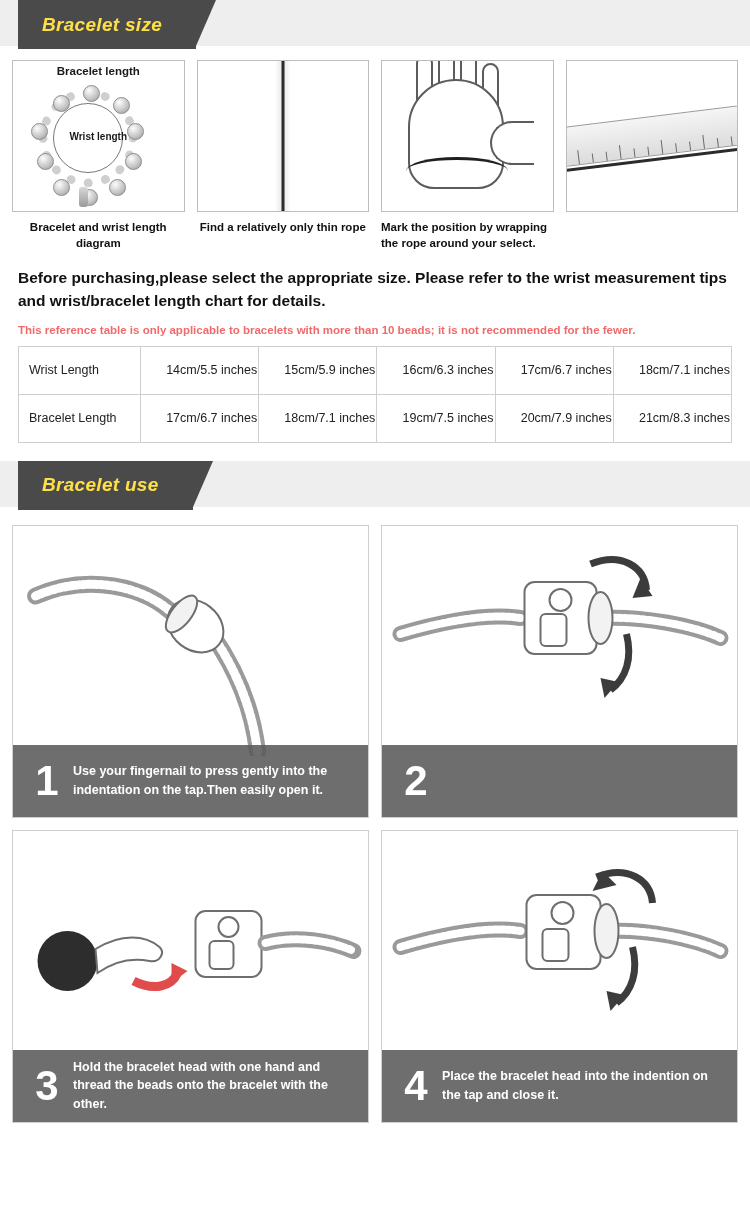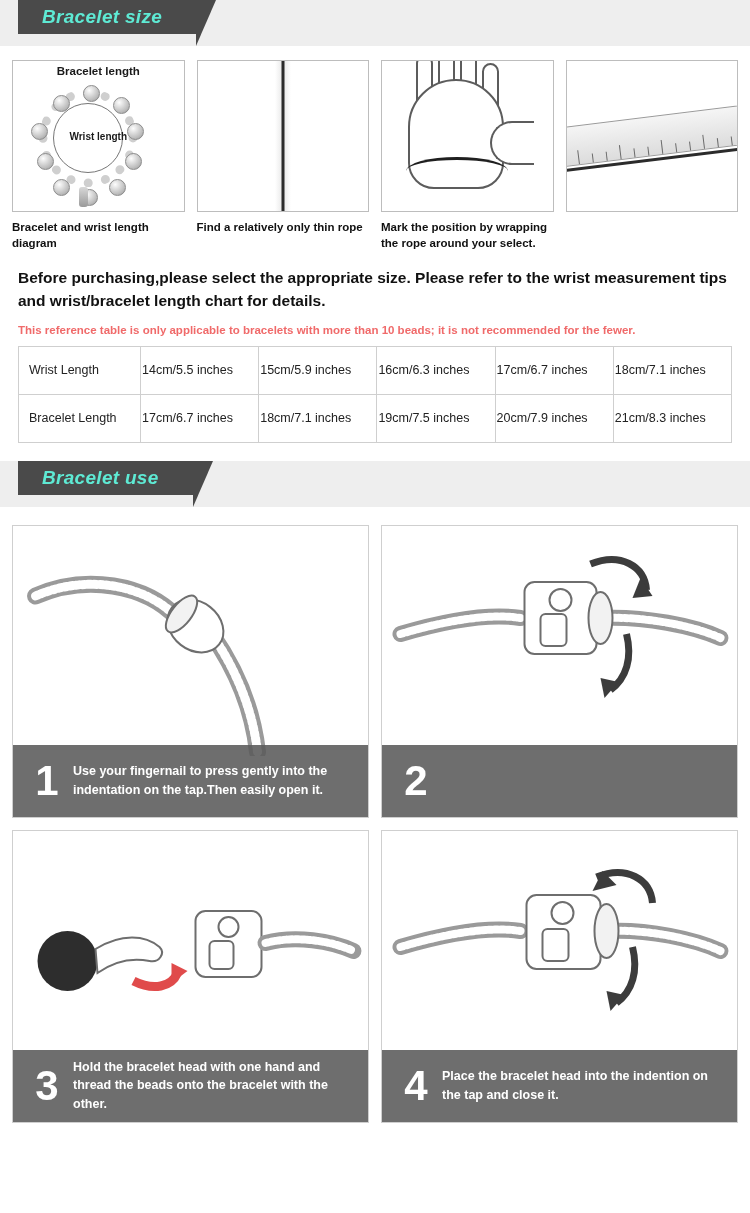--- a/index.html
+++ b/index.html
@@ -15,23 +15,23 @@
   
   .banner {
     position: relative;
     height: 46px;
     background: #eeeeee;
     width: 750px;
   }
   .banner .tab {
     position: absolute;
     left: 18px; top: 0;
-    height: 34px;
+    height: 49px;
     background: #4a4a4a;
-    color: #5eead4;
+    color: #fde047;
     font-size: 19px;
     font-weight: bold;
     letter-spacing: .3px;
     padding: 0 34px 0 24px;
     display: flex;
     align-items: center;
     font-style: italic;
   }
   .banner .tab::after {
     content: "";
@@ -59,21 +59,21 @@
     position: relative;
     overflow: hidden;
   }
   .cap {
     font-size: 11.5px;
     font-weight: bold;
     line-height: 1.35;
     margin-top: 8px;
     color: #111;
   }
-  .cap.center { }
+  .cap.center { text-align: center; }
 
   
   .brace-title {
     position: absolute; top: 4px; left: 0; width: 100%;
     text-align: center; font-size: 11.5px; font-weight: bold;
   }
   .brace-ring {
     position: absolute;
     left: 26px; top: 28px;
     width: 98px; height: 98px;
@@ -199,21 +199,21 @@
   table.size-table {
     margin: 10px 18px 0 18px;
     border-collapse: collapse;
     width: 714px;
     table-layout: fixed;
   }
   table.size-table td {
     border: 1px solid #cfcfcf;
     height: 48px;
     font-size: 12.5px;
-    text-align: left;
+    text-align: right;
     color: #222;
   }
   table.size-table td.head {
     text-align: left;
     padding-left: 10px;
     width: 122px;
   }
 
   
   .use-grid {

